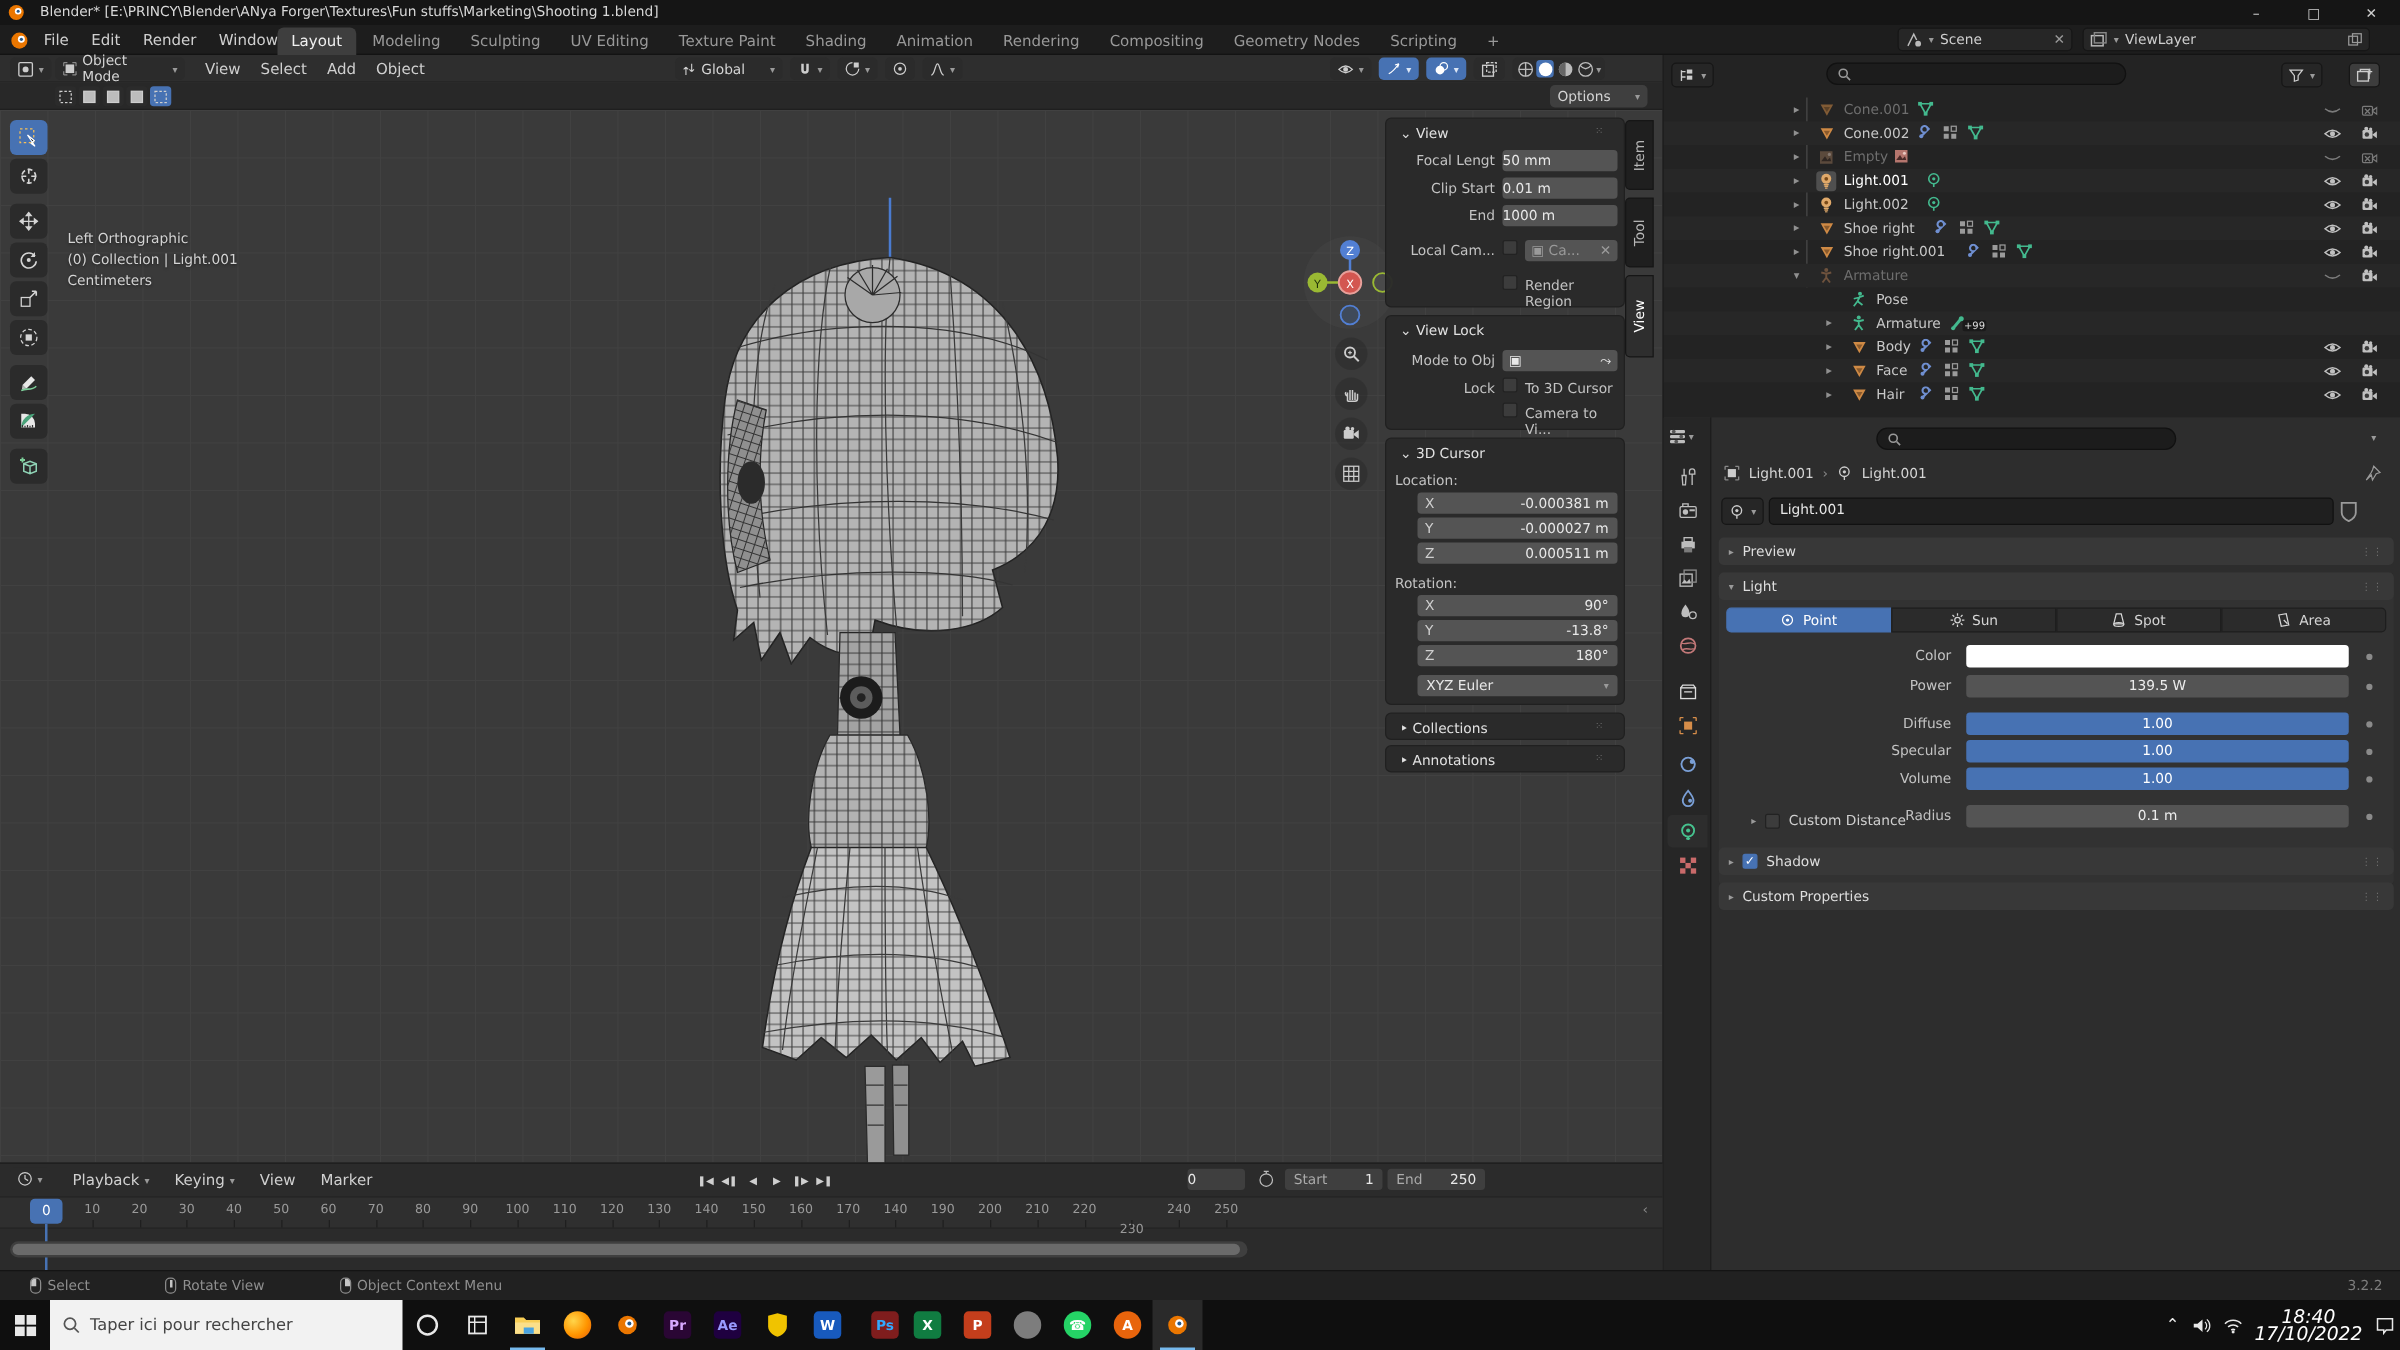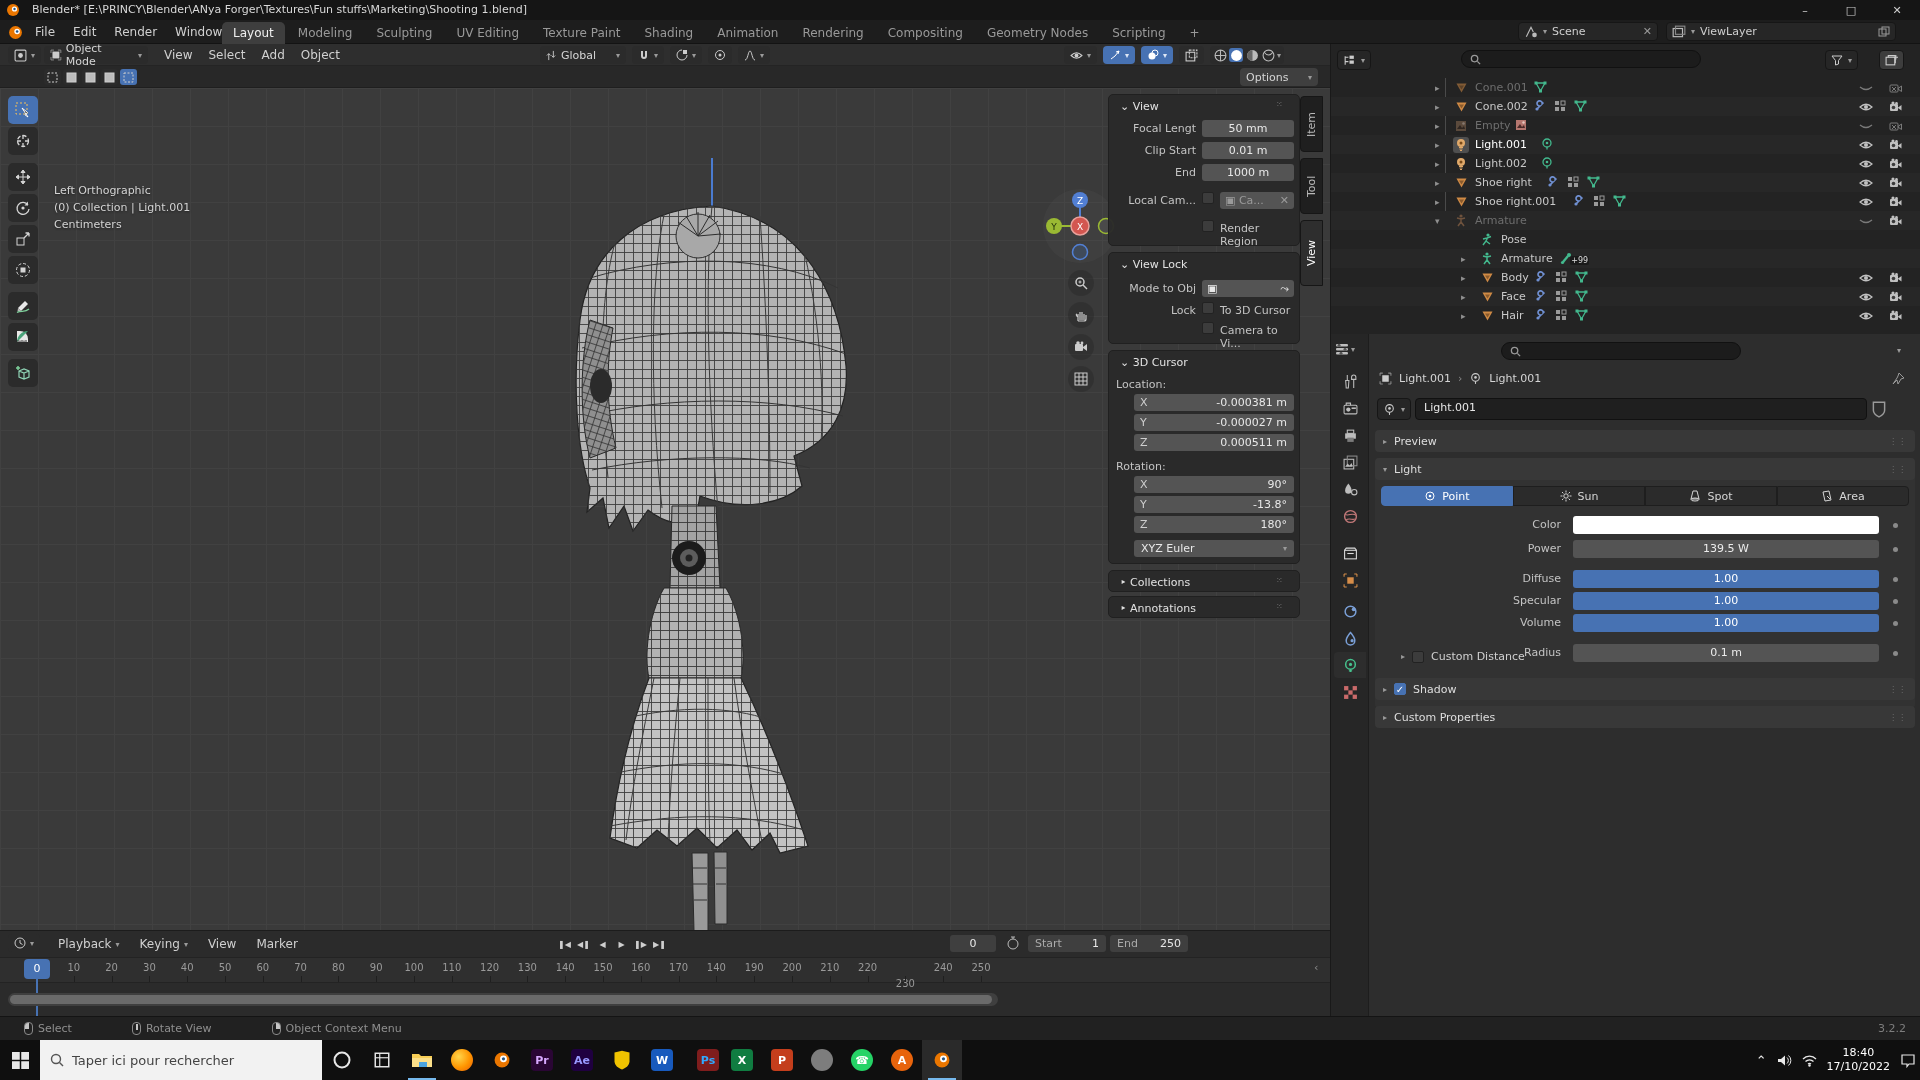--- a/index.html
+++ b/index.html
@@ -34,21 +34,21 @@
     background-size:38px 38px; }
   #overlay-text div { color:#d4d4d4; font-size:11px; line-height:17px; text-shadow:0 1px 2px #222; }
   .tbtn { width:30px; height:28px; background:#2b2b2b; border-radius:5px; display:flex; align-items:center; justify-content:center; margin-bottom:3px; color:#cfcfcf; }
   .tbtn.active { background:#4772b3; color:#fff; }
   .vp-side-icon { width:26px; height:26px; border-radius:50%; background:rgba(40,40,40,.45); display:flex; align-items:center; justify-content:center; color:#c5c5c5; margin-bottom:6px; }
 
   
   .npanel { background:rgba(42,42,42,.96); border:1px solid #202020; border-radius:5px; }
   .np-head { color:#e2e2e2; font-size:11px; padding:4px 8px; display:flex; gap:6px; align-items:center; }
   .np-label { color:#c3c3c3; text-align:right; }
-  .np-field { background:#545454; border-radius:3px; color:#e8e8e8; text-align:center; height:17px; line-height:17px; font-size:11px; }
+  .np-field { background:#545454; border-radius:3px; color:#e8e8e8; text-align:left; height:17px; line-height:17px; font-size:11px; }
   .np-field.val { text-align:right; padding-right:7px; }
   .np-xyz { position:absolute; left:6px; color:#cfcfcf; }
   .vtab { background:#1f1f1f; color:#b8b8b8; writing-mode:vertical-rl; transform:rotate(180deg); font-size:11px; padding:10px 4px; border-radius:0 4px 4px 0; border:1px solid #161616; }
   .vtab.active { background:#2e2e2e; color:#fff; }
   .cbox { width:12px; height:12px; border-radius:2px; background:#3c3c3c; border:1px solid #222; display:inline-block; }
   .cbox.checked { background:#4772b3; border-color:#4772b3; color:#fff; font-size:10px; line-height:12px; text-align:center; }
   .dots { color:#6f6f6f; letter-spacing:1px; font-size:8px; }
 
   
   #right-col { left:1330px; top:44px; width:590px; height:972px; background:#2d2d2d; border-left:1px solid #191919; }
@@ -83,21 +83,21 @@
   #statusbar { left:0; top:1016px; width:1920px; height:24px; background:#212121; border-top:1px solid #141414; color:#8f8f8f; }
   .mouse-ic { width:9px; height:13px; border:1px solid #8a8a8a; border-radius:4px; position:relative; margin-right:5px; }
   .mouse-ic i { position:absolute; background:#c5c5c5; }
   #taskbar { left:0; top:1040px; width:1920px; height:40px; background:#0f0f0f; display:flex; align-items:center; }
   #tb-search { width:282px; height:40px; background:#f2f2f2; display:flex; align-items:center; gap:8px; padding:0 10px; color:#444; font-size:13px; }
   .tb-app { width:40px; height:40px; display:flex; align-items:center; justify-content:center; position:relative; }
   .tb-app.open::after { content:""; position:absolute; bottom:0; left:6px; right:6px; height:2px; background:#76b9ed; }
   .tb-app.active-app { background:#2a2a2a; }
   .appic { width:22px; height:22px; border-radius:4px; display:flex; align-items:center; justify-content:center; font-size:11px; font-weight:bold; }
   #tray { margin-left:auto; display:flex; align-items:center; color:#e8e8e8; gap:10px; padding-right:4px; }
-  #clockblock { text-align:center; font-size:11px; line-height:14px; color:#fff; }
+  #clockblock { text-align:center; font-size:15px; line-height:14px; color:#fff;font-style:italic; }
 </style>
 </head>
 <body>
 
 <div class="abs row" id="titlebar">
   <svg class="abs" style="left:6px;top:3px" width="14" height="14" viewBox="0 0 14 14">
       <circle cx="7" cy="7" r="6" fill="#ea7600"></circle>
       <circle cx="8.5" cy="6" r="2.6" fill="#fff"></circle>
       <circle cx="8.5" cy="6" r="1.2" fill="#265787"></circle>
     </svg>

